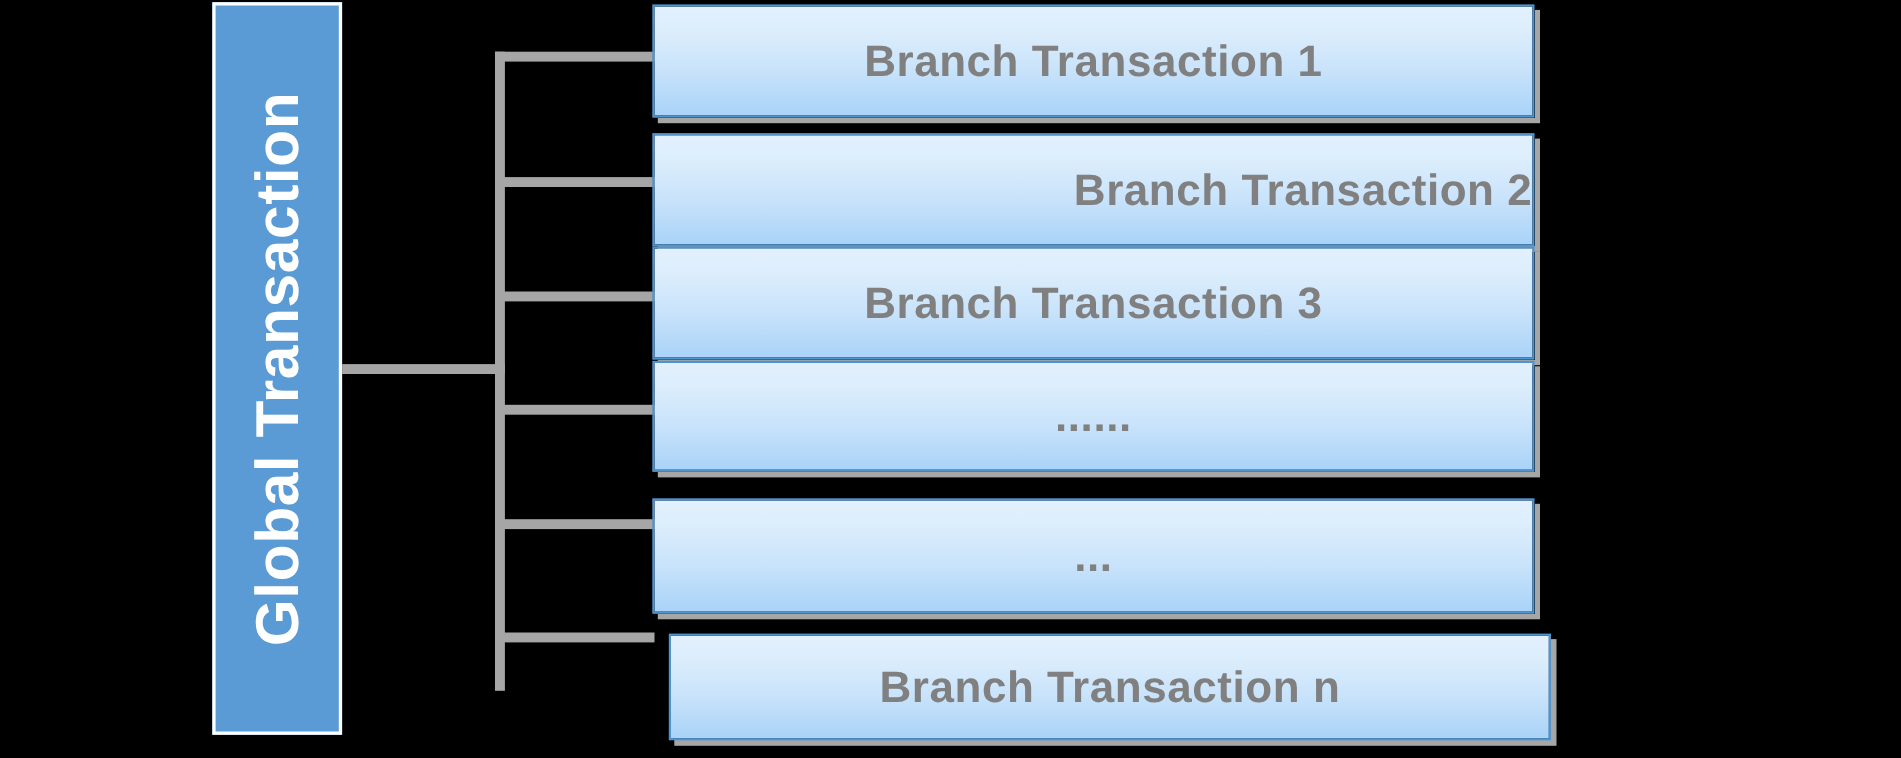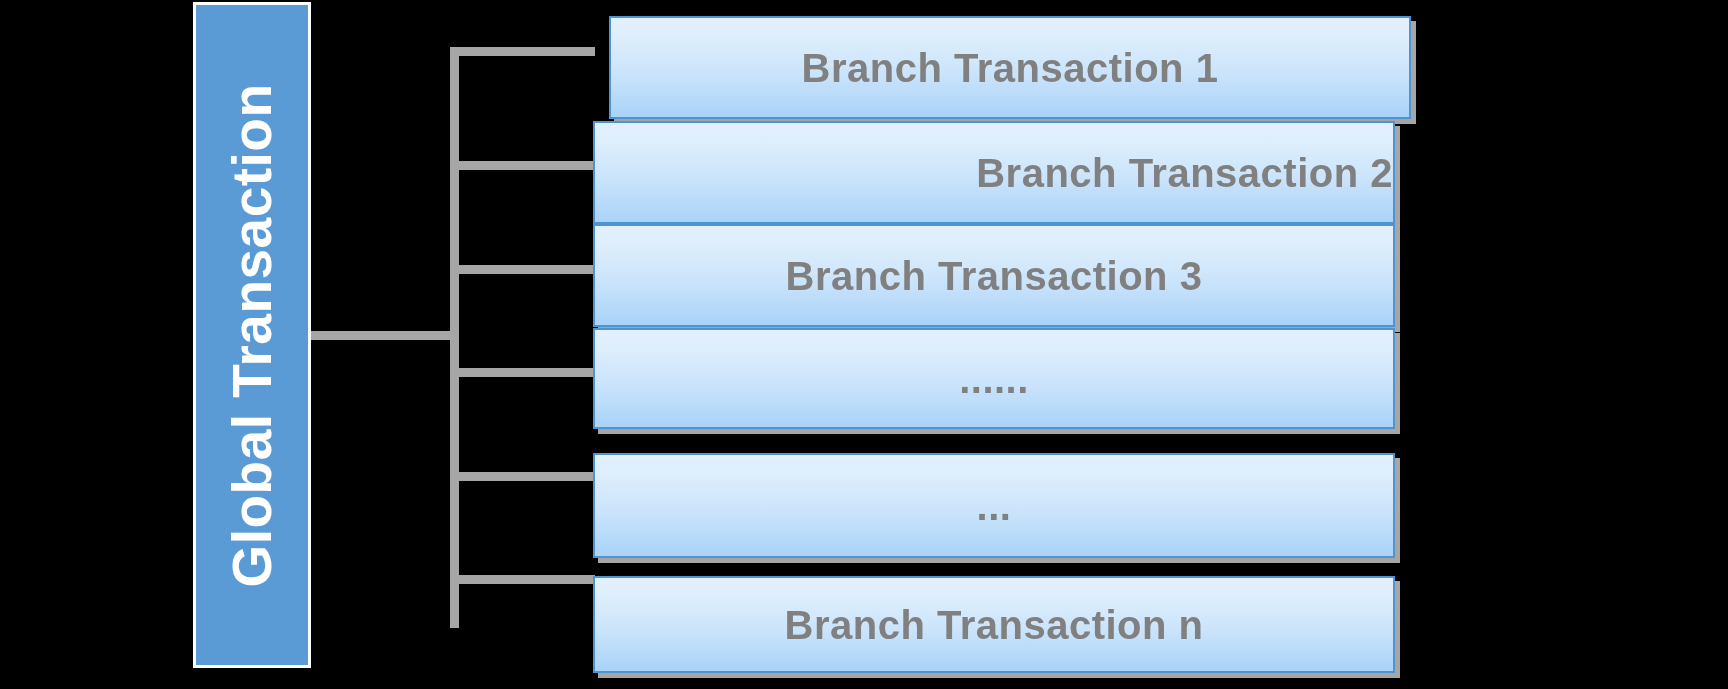--- a/index.html
+++ b/index.html
@@ -99,33 +99,33 @@
   <div class="conn conn-v" style="left:450px; top:47px; height:581px;"></div>
 
   <div class="conn conn-h" style="left:450px; top:47px;  width:145px;"></div>
   <div class="conn conn-h" style="left:450px; top:161px; width:145px;"></div>
   <div class="conn conn-h" style="left:450px; top:265px; width:145px;"></div>
   <div class="conn conn-h" style="left:450px; top:368px; width:145px;"></div>
   <div class="conn conn-h" style="left:450px; top:472px; width:145px;"></div>
   <div class="conn conn-h" style="left:450px; top:575px; width:145px;"></div>
 
   <div class="branch-list">
-    <div class="branch-box" style="top:16px;margin-left:16px;">
+    <div class="branch-box" style="top:4px;">
       <span class="branch-label">Branch Transaction 1</span>
     </div>
     <div class="branch-box" style="top:121px;justify-content:flex-end;">
       <span class="branch-label">Branch Transaction 2</span>
     </div>
     <div class="branch-box" style="top:224px;">
       <span class="branch-label">Branch Transaction 3</span>
     </div>
     <div class="branch-box" style="top:328px; height:101px;">
       <span class="branch-label">......</span>
     </div>
     <div class="branch-box" style="top:453px; height:105px;">
       <span class="branch-label">...</span>
     </div>
-    <div class="branch-box" style="top:576px; height:97px;">
+    <div class="branch-box" style="top:576px; height:97px;margin-left:15px;">
       <span class="branch-label">Branch Transaction n</span>
     </div>
   </div>
 
 </div>
 
 </body></html>

